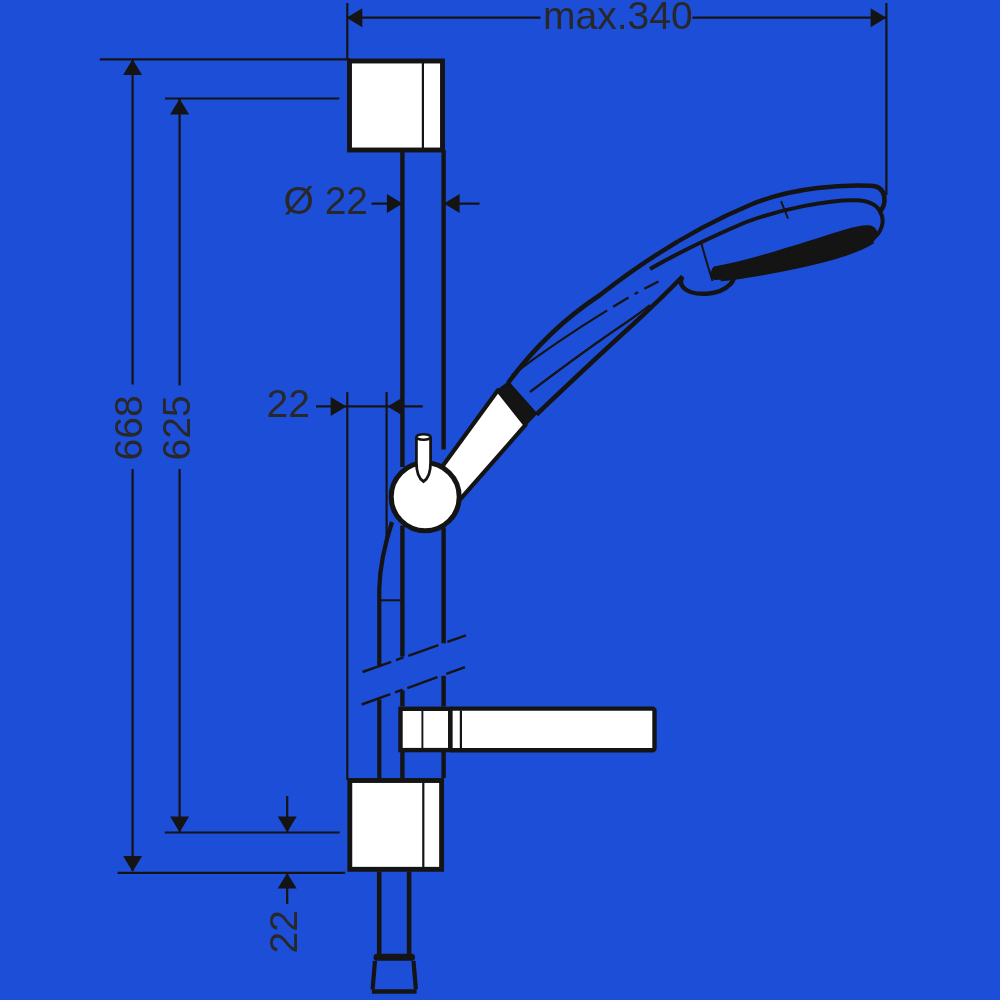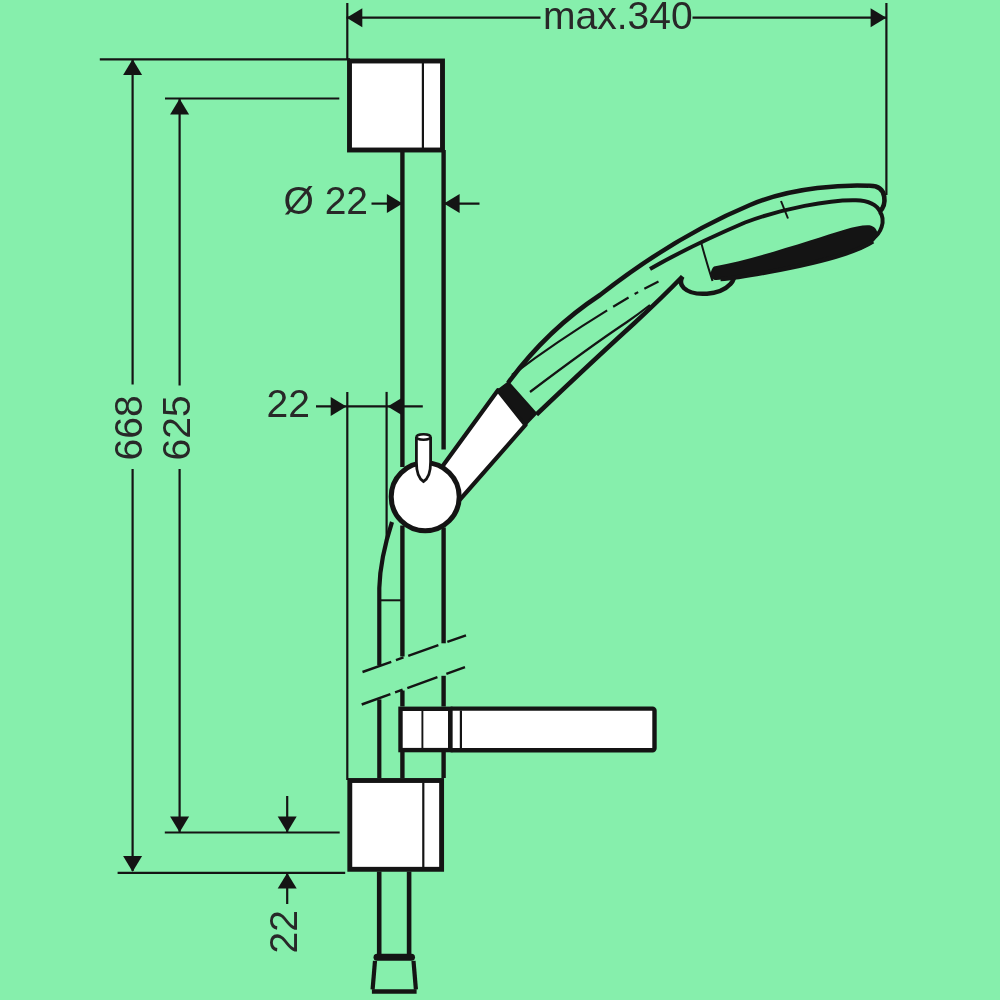--- a/index.html
+++ b/index.html
@@ -1,16 +1,16 @@
 <!DOCTYPE html>
 <html><head>
 <meta charset="utf-8">
 <style>
   html,body{margin:0;padding:0;background:#ffffff;}
-  .page{width:1000px;height:1000px;position:relative;background:#86efac;overflow:hidden;}
+  .page{width:1000px;height:1000px;position:relative;background:#1d4ed8;overflow:hidden;}
   svg{position:absolute;left:0;top:0;}
   text{font-family:"Liberation Sans", sans-serif;fill:#282828;}
 </style>
 </head>
 <body>
 <div class="page">
 <svg width="1000" height="1000" viewBox="0 0 1000 1000">
   <g fill="none" stroke="#141414" stroke-linecap="butt">
 
     <g stroke-width="2.2">

